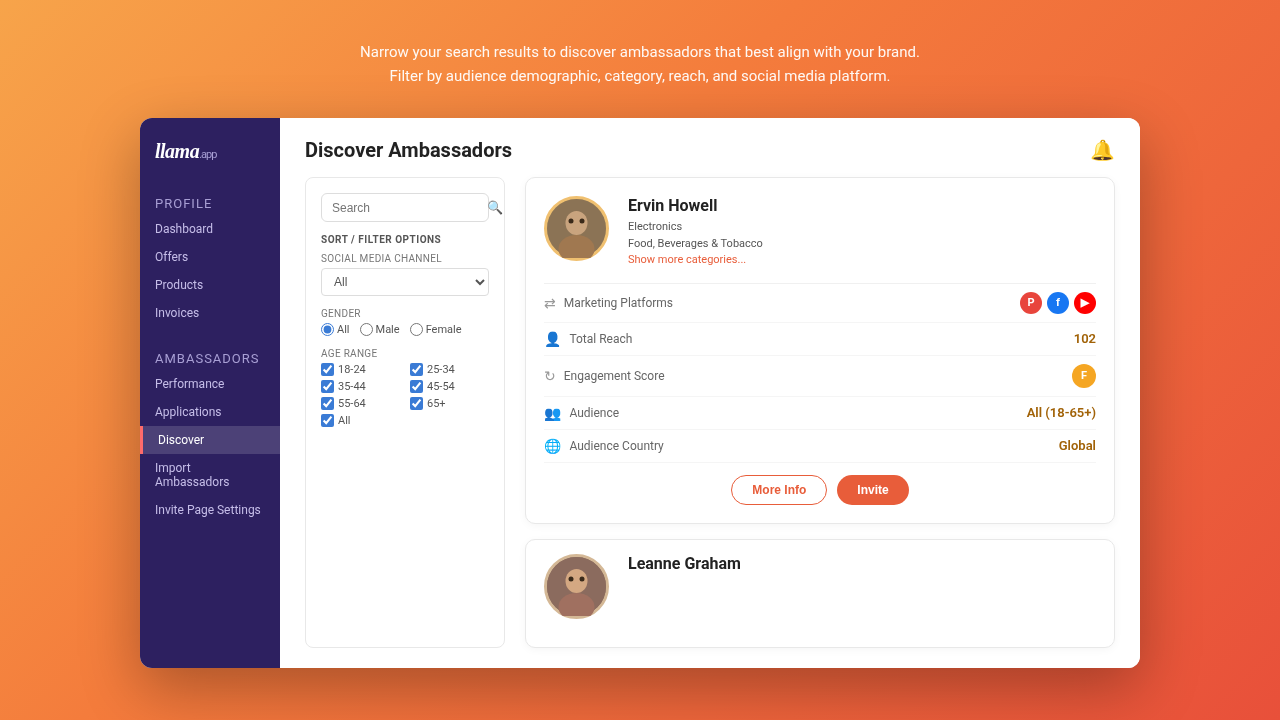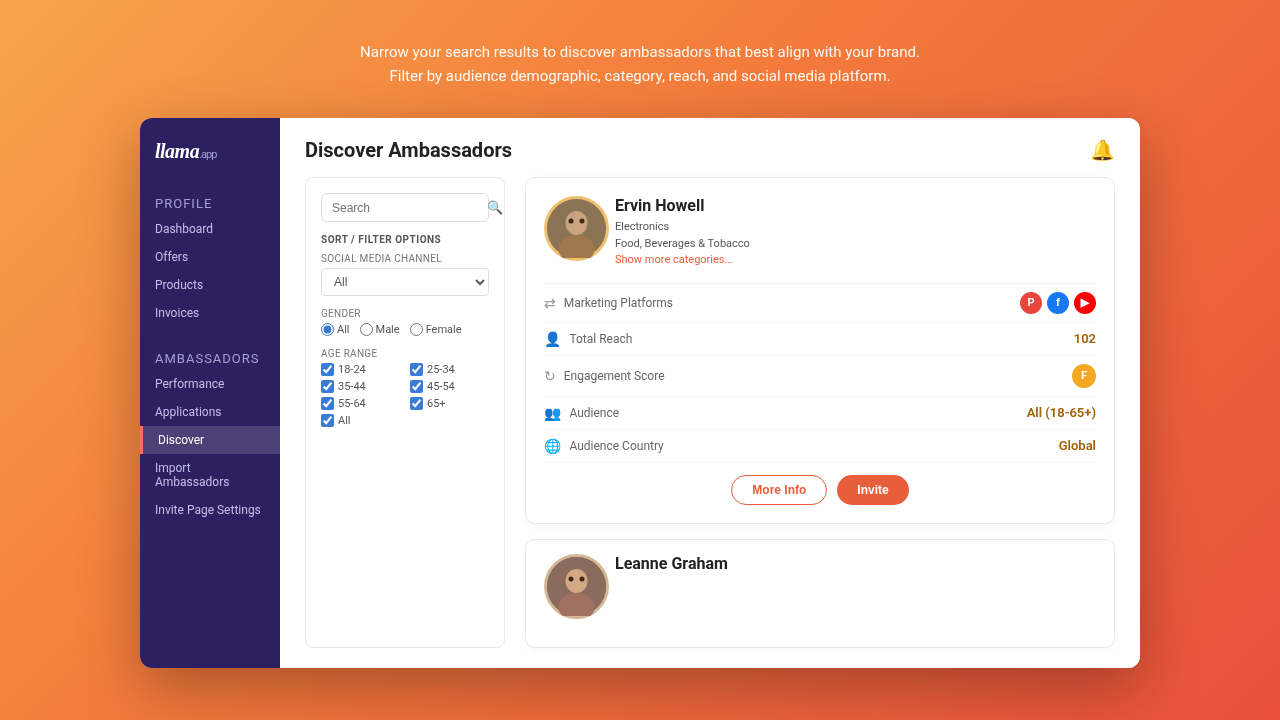--- a/index.html
+++ b/index.html
@@ -195,21 +195,21 @@
     .ambassador-card {
       background: white;
       border: 1px solid #e8e8e8;
       border-radius: 10px;
       padding: 18px;
       box-shadow: 0 2px 8px rgba(0,0,0,0.04);
     }
     .card-header {
       display: flex;
       align-items: flex-start;
-      gap: 6px;
+      gap: 19px;
       margin-bottom: 14px;
     }
     .avatar {
       width: 65px;
       height: 65px;
       border-radius: 50%;
       object-fit: cover;
       border: 3px solid #f0c070;
       flex-shrink: 0;
       background: #c9a96e;

